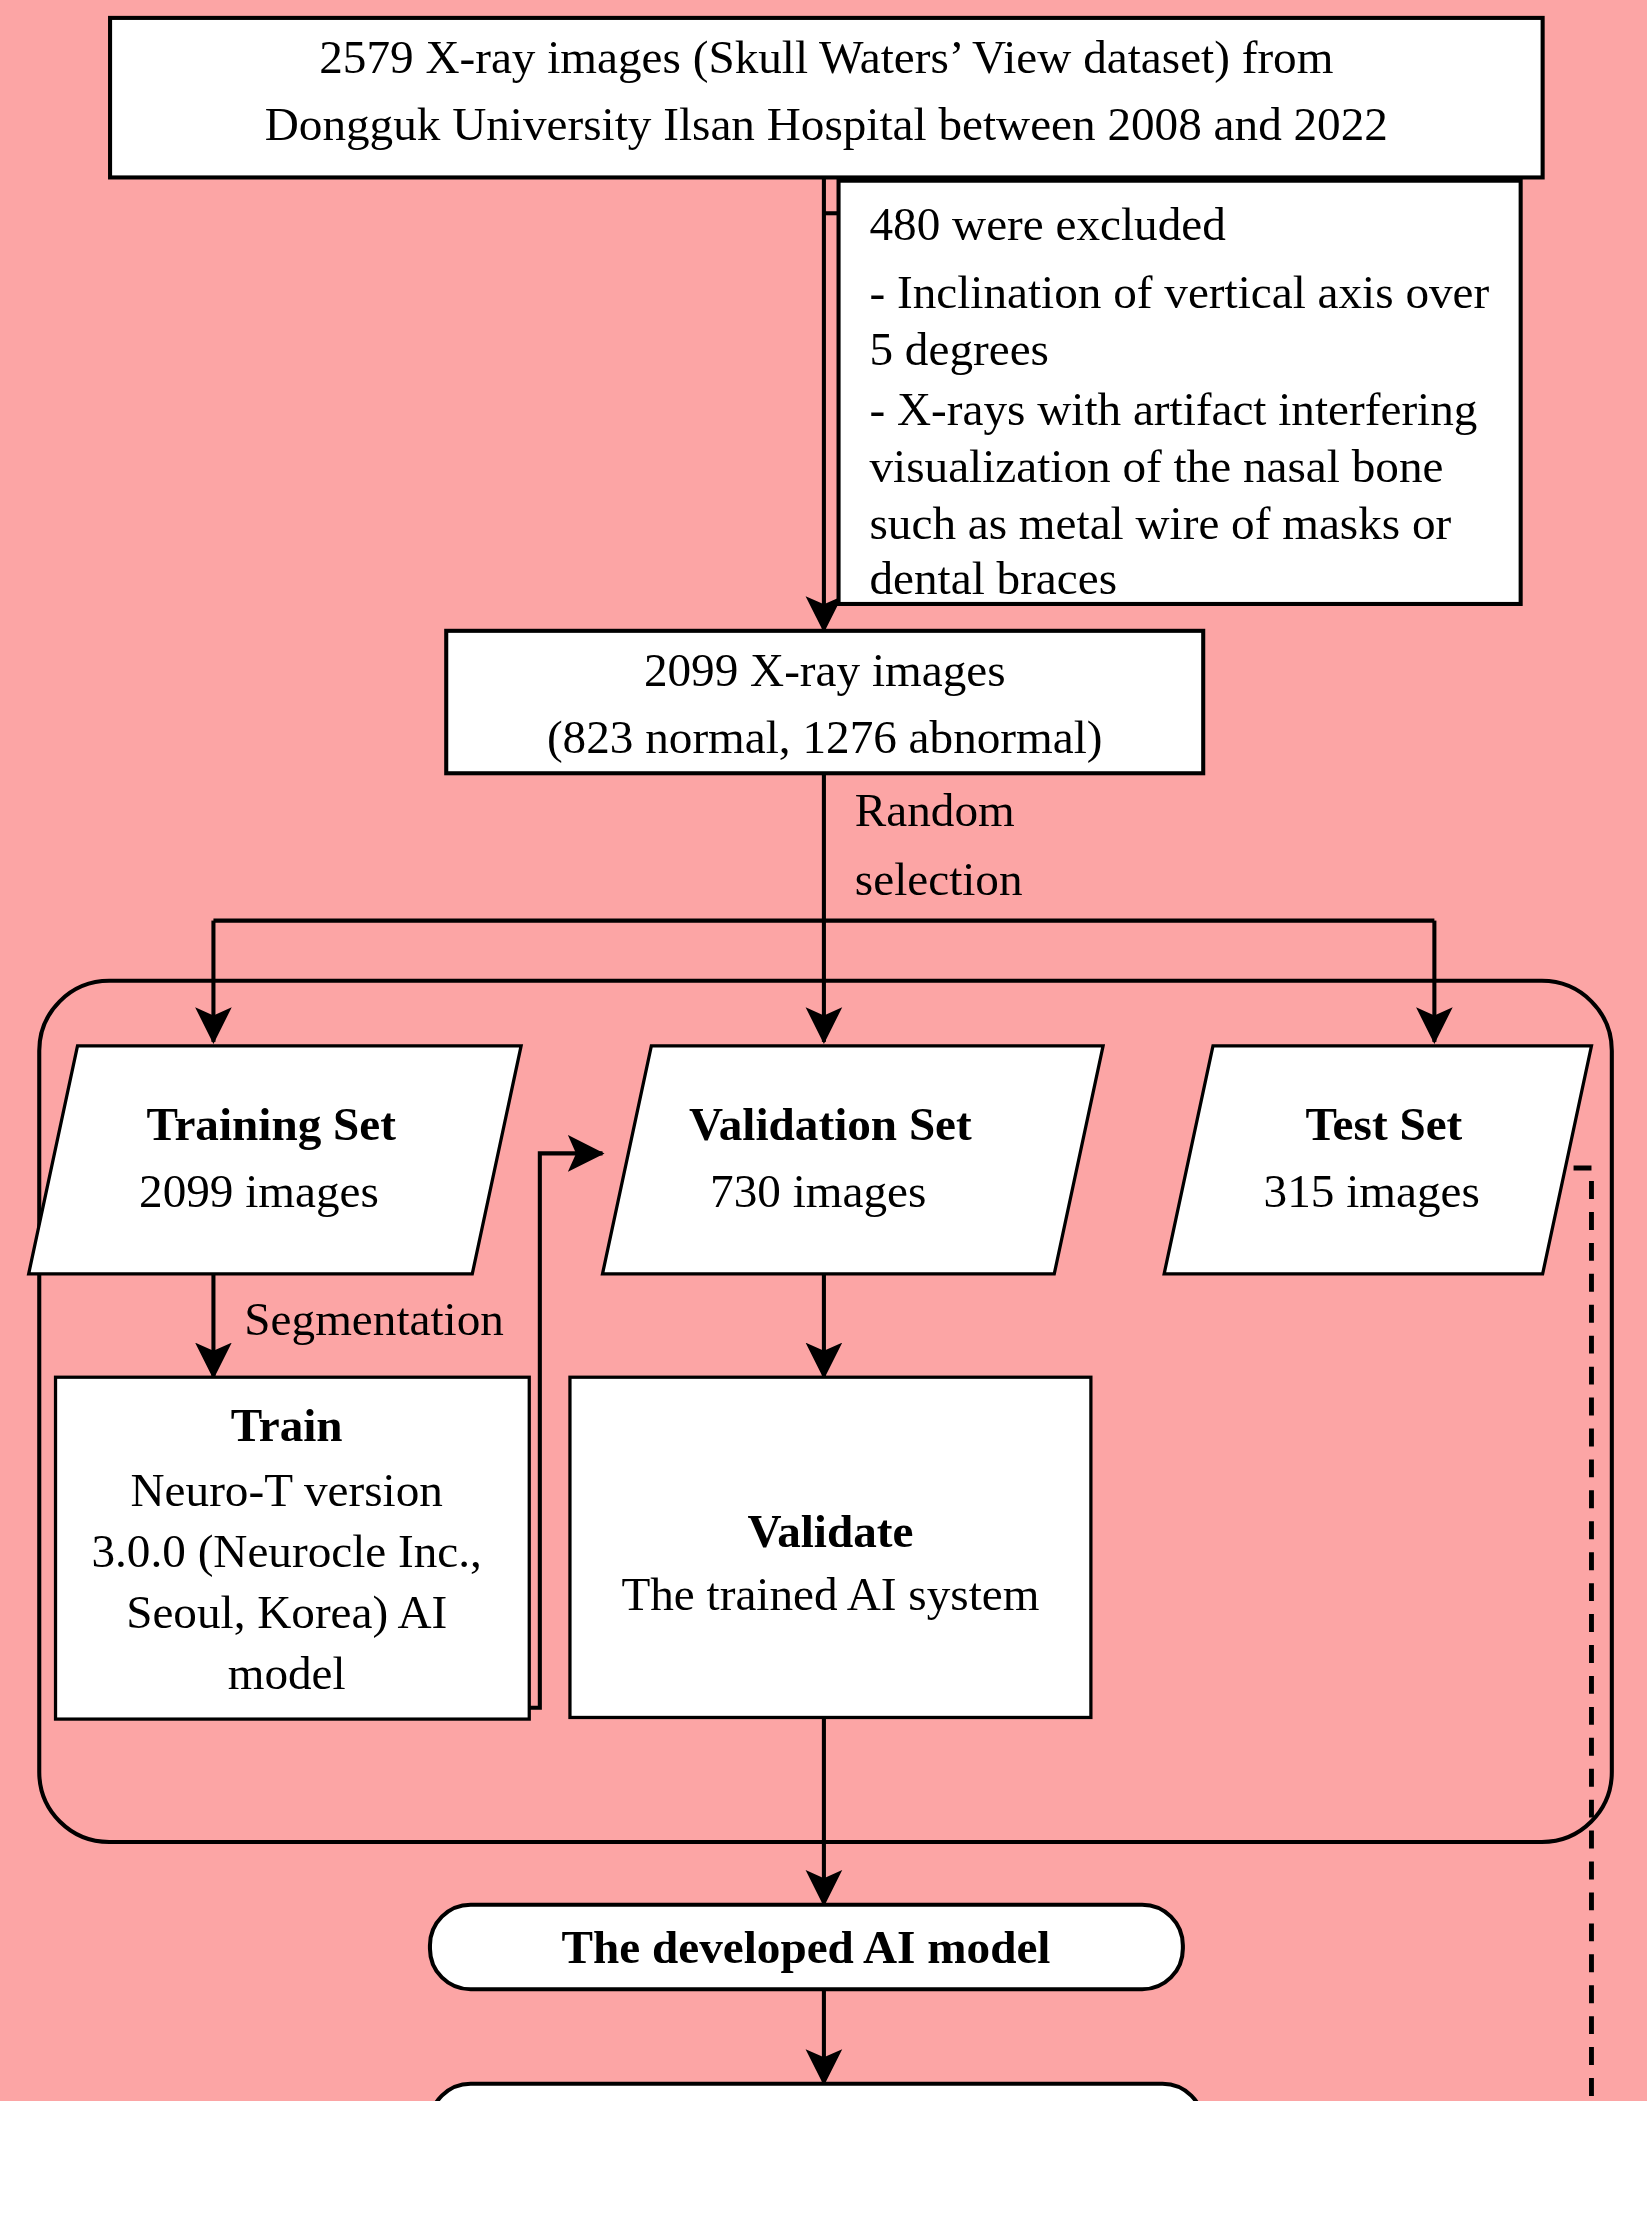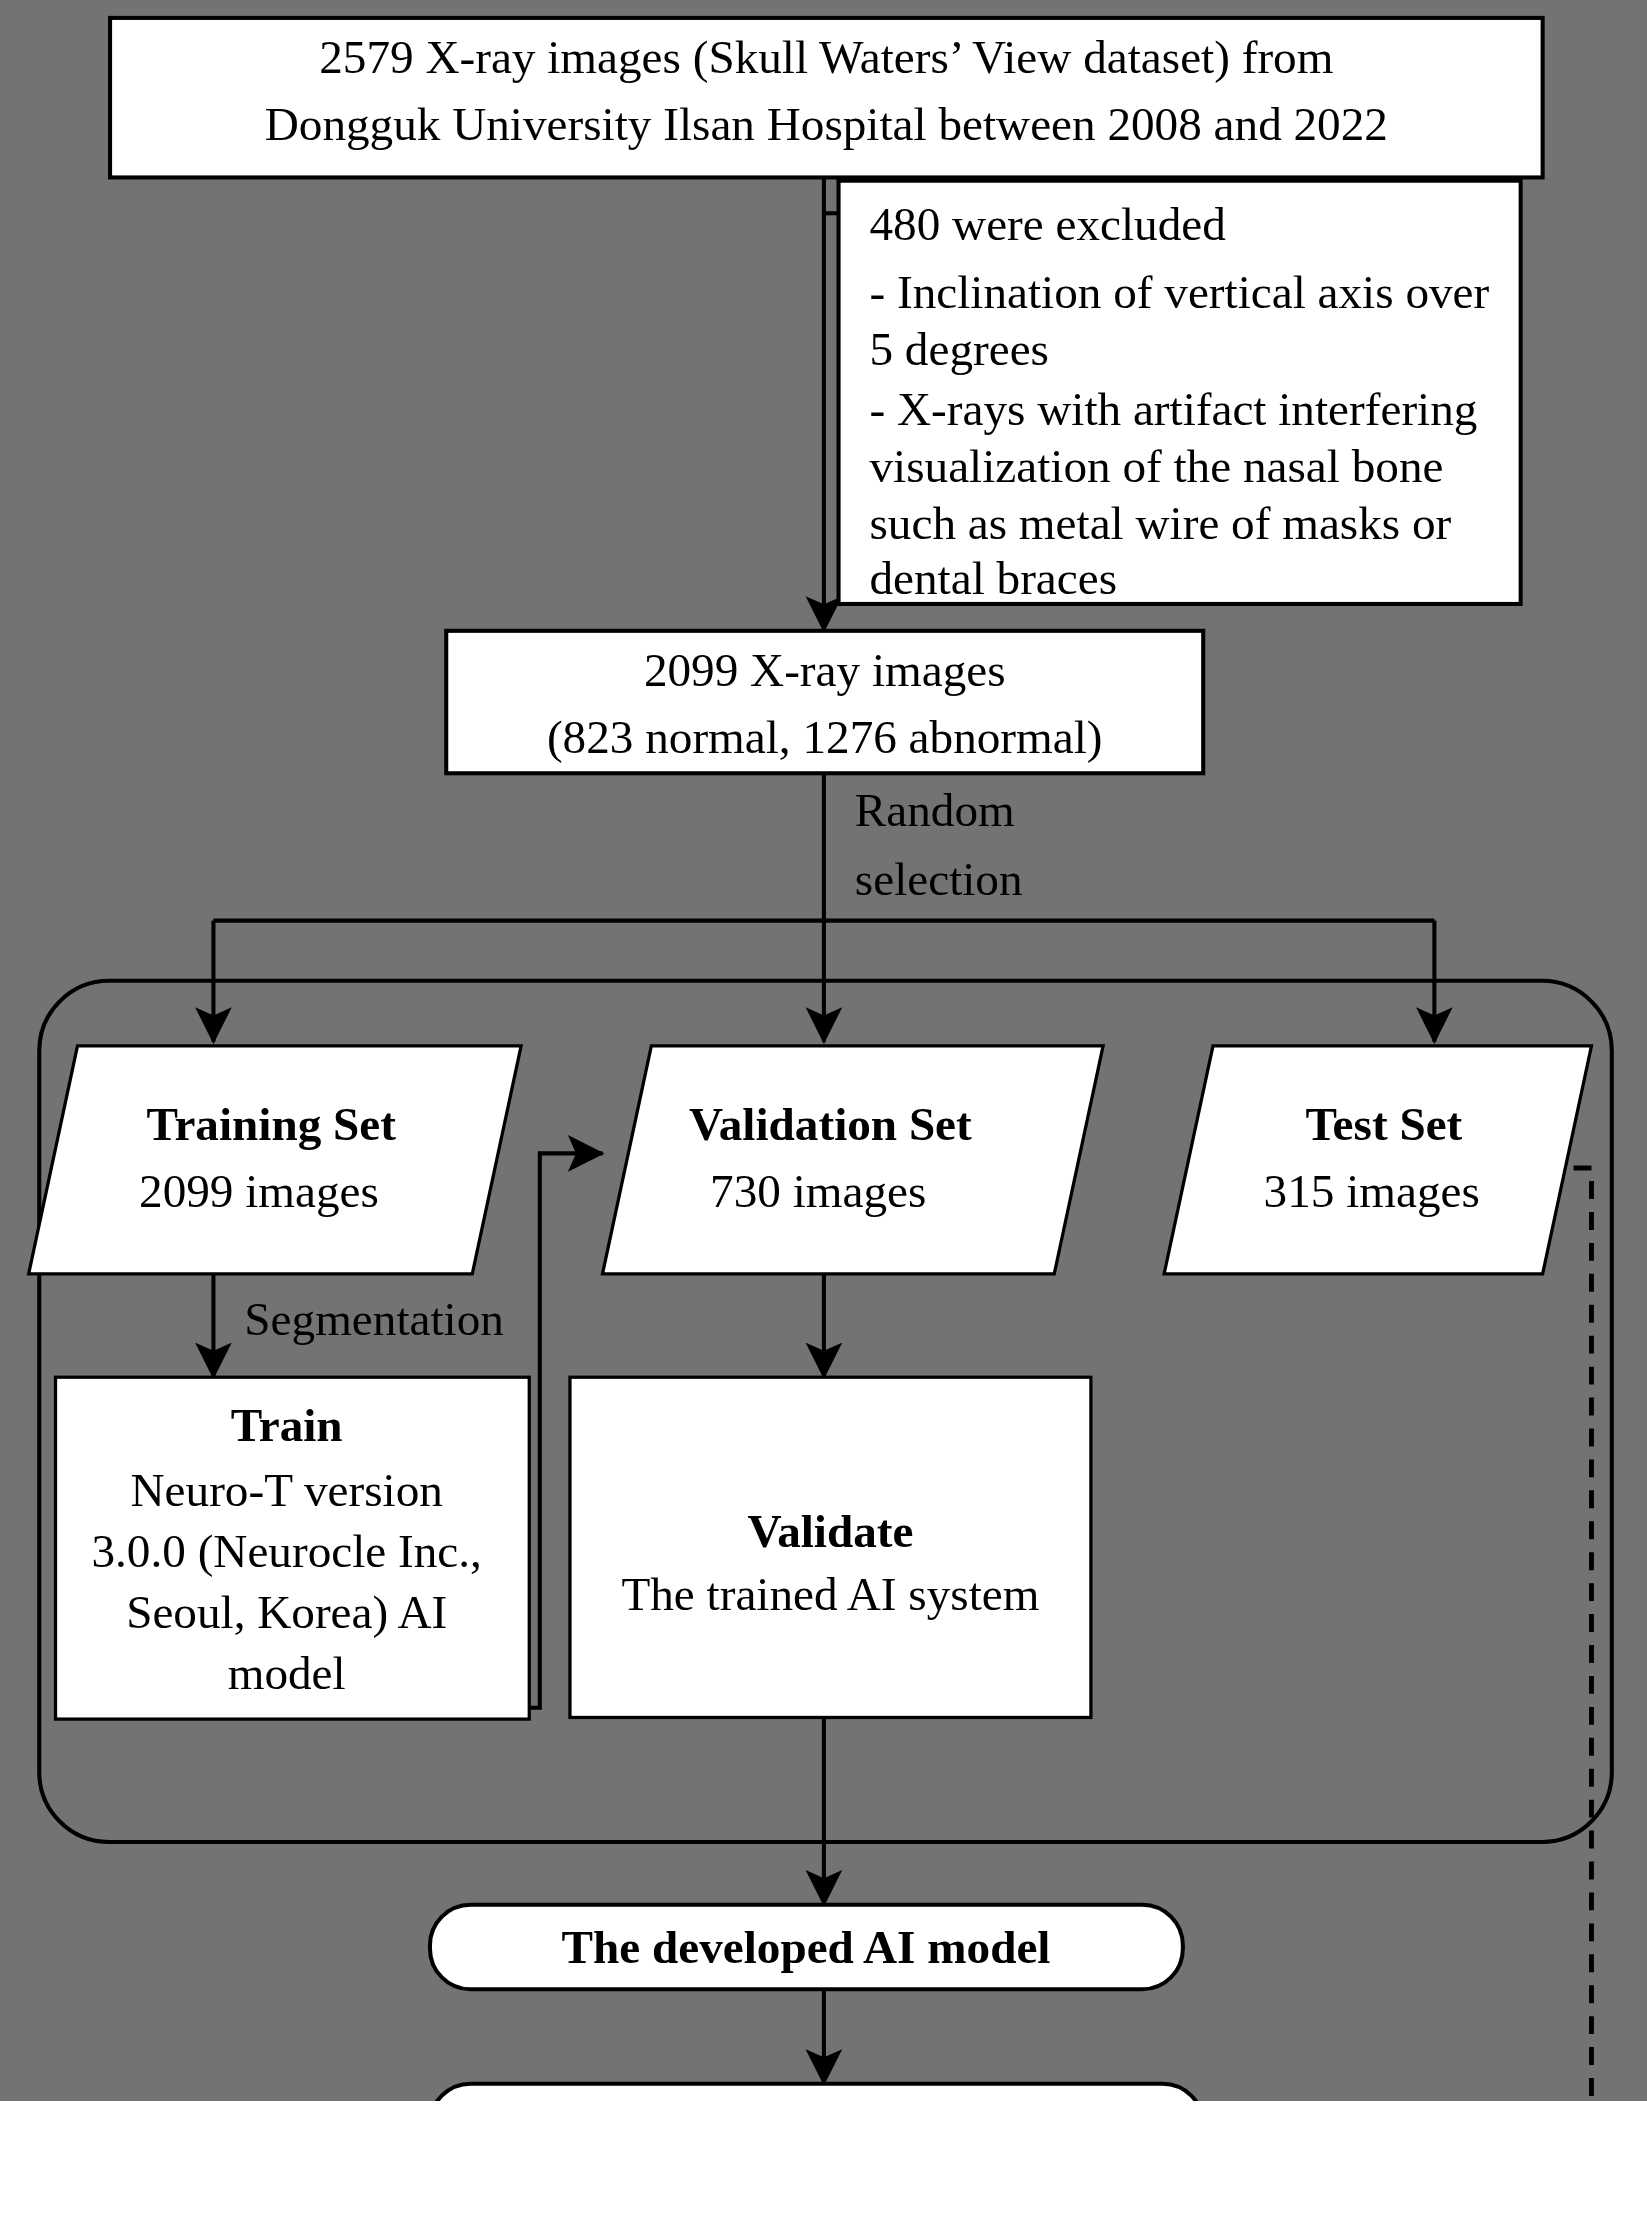--- a/index.html
+++ b/index.html
@@ -4,21 +4,21 @@
 <style>
   html, body {
     margin: 0;
     padding: 0;
     background: #ffffff;
   }
   #page {
     position: relative;
     width: 1647px;
     height: 2101px;
-    background: #737373;
+    background: #fca5a5;
     font-family: "Liberation Serif", "DejaVu Serif", serif;
     overflow: hidden;
   }
   svg.flow {
     position: absolute;
     top: 0; left: 0;
     width: 1647px;
     height: 2227px;
   }
   .box-text {

